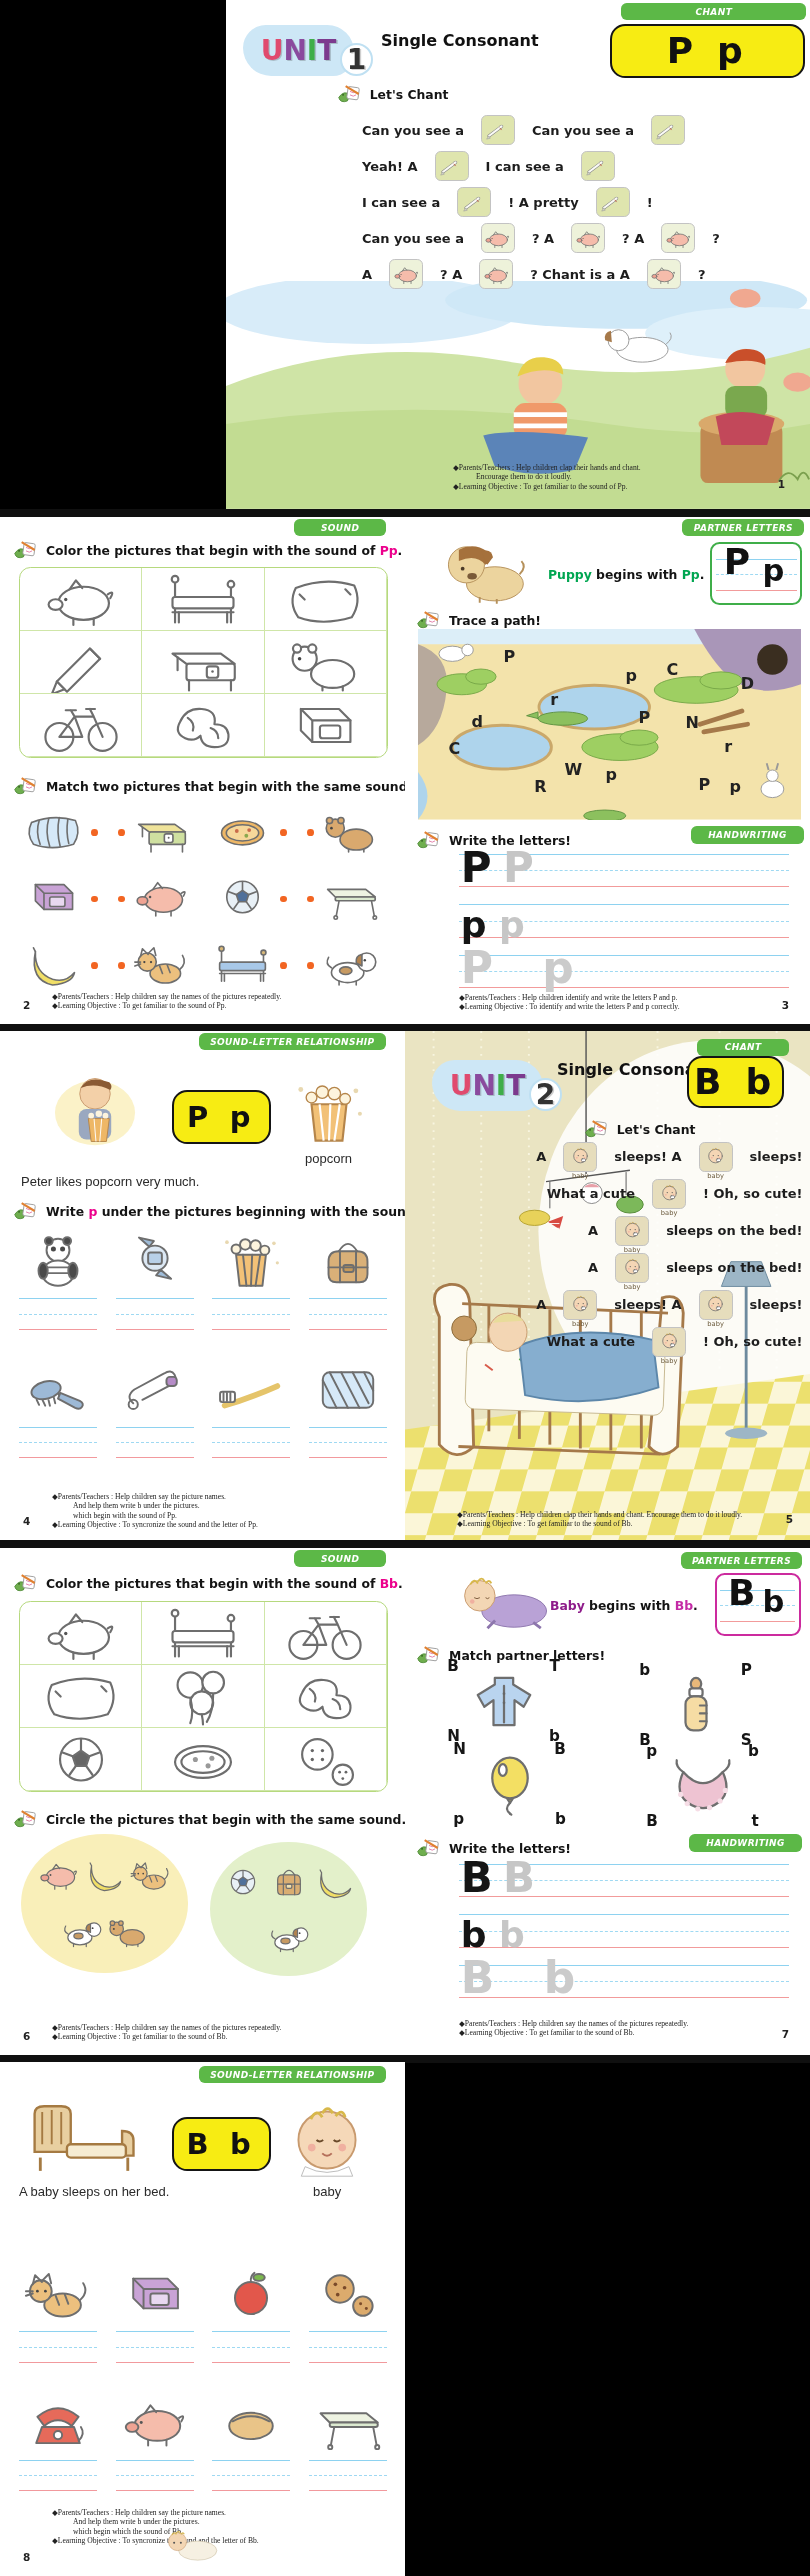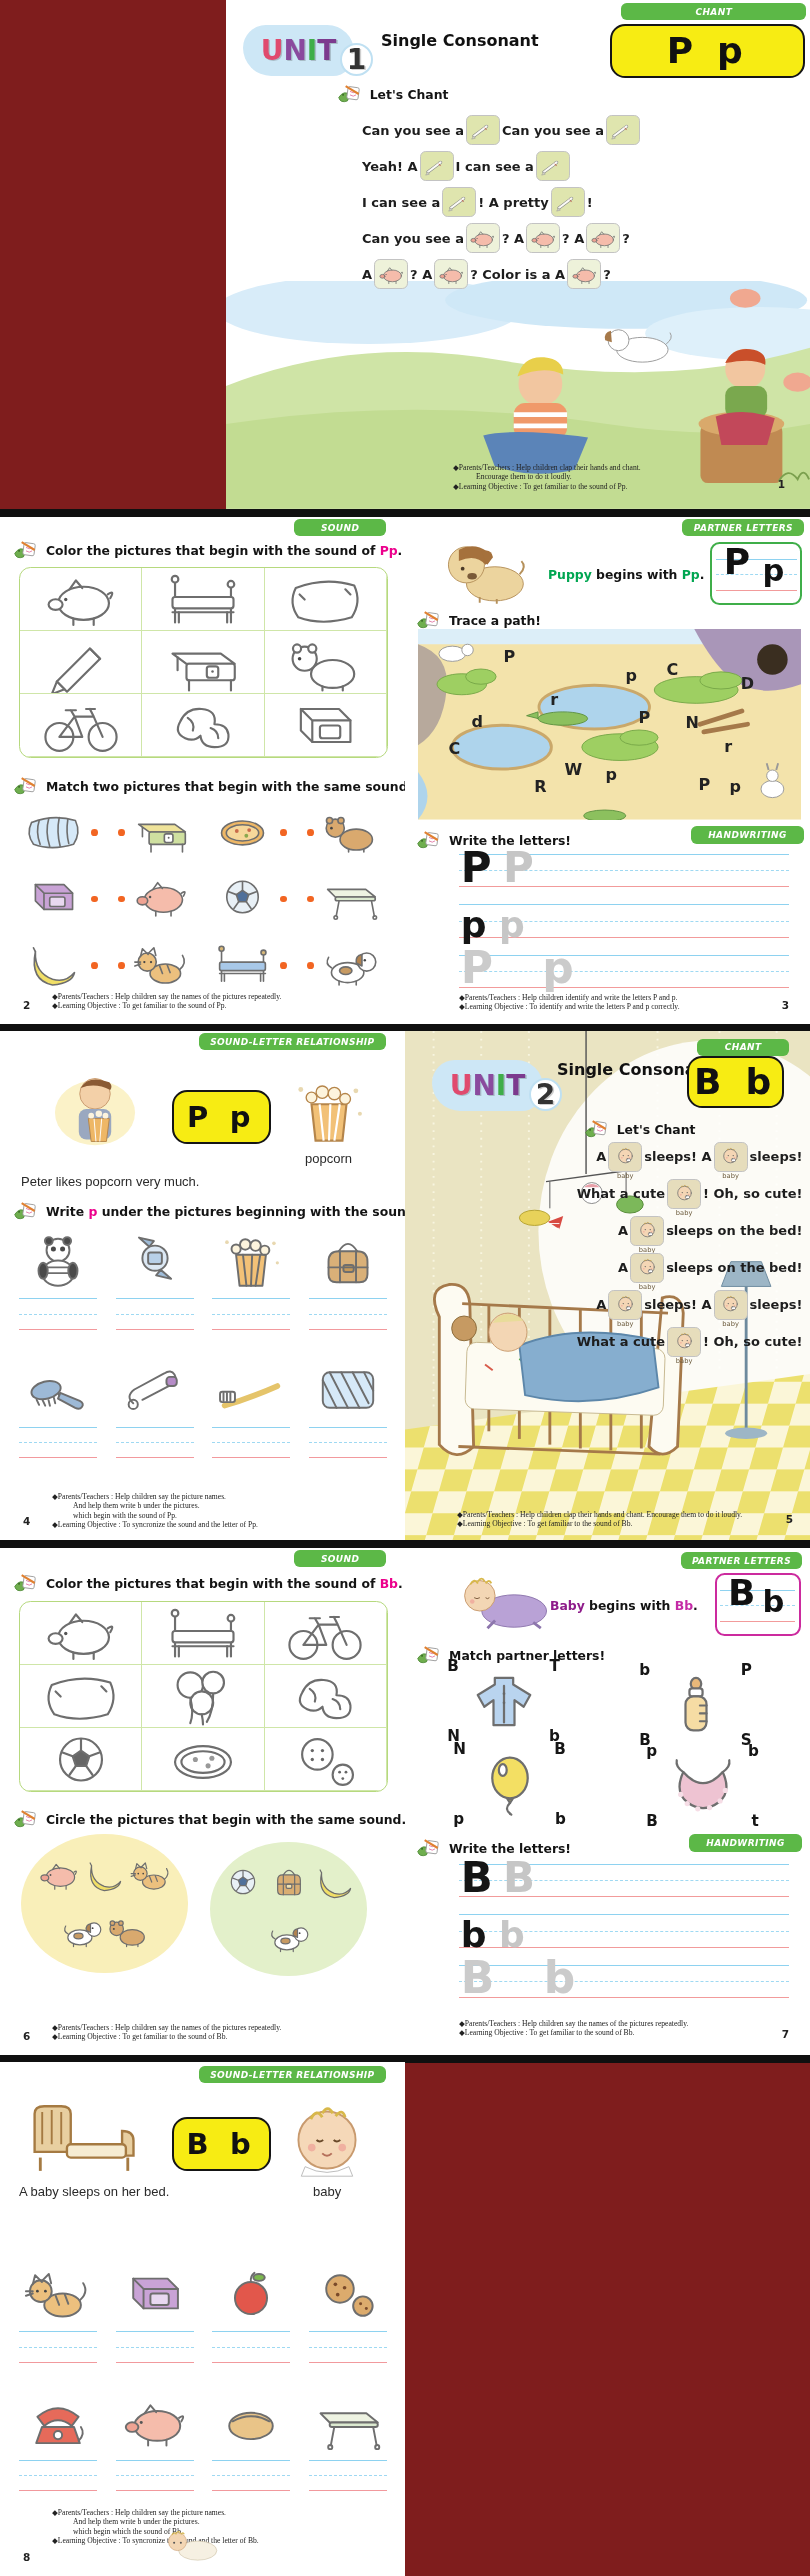--- a/index.html
+++ b/index.html
@@ -1,16 +1,16 @@
 <!DOCTYPE html>
 <html><head>
 <meta charset="utf-8">
 <style>
   html,body{margin:0;padding:0;background:#fff;}
-  .sheet{position:relative;width:810px;height:2576px;background:#7f1d1d;overflow:hidden;
+  .sheet{position:relative;width:810px;height:2576px;background:#000000;overflow:hidden;
          font-family:"DejaVu Sans",sans-serif;color:#141414;}
   .divider{position:absolute;left:0;width:810px;height:7.6px;background:#101010;}
   .page{position:absolute;background:#fff;}
   
   .tab{position:absolute;background:#5cb847;color:#fff;font-weight:bold;font-style:italic;
        font-size:9px;letter-spacing:0.4px;padding:3.8px 11.4px;border-radius:5.7px;text-align:center;}
   .tab.wide{width:162px;}
   
   .badge{position:absolute;background:#f7ec13;border:2.9px solid #151515;border-radius:15.2px;
          display:flex;align-items:center;justify-content:center;font-weight:bold;color:#111;}
@@ -24,21 +24,21 @@
   .ucirc{position:absolute;right:-19px;bottom:0;width:29px;height:29px;background:#fff;
          border:2.9px solid #bfe0f2;border-radius:50%;display:flex;align-items:center;justify-content:center;
          font-size:14.3px;font-weight:bold;color:#333;text-shadow:none;}
   .ptitle{position:absolute;font-size:16px;font-weight:bold;color:#111;}
   
   .h{position:absolute;display:flex;align-items:center;gap:6.7px;font-weight:bold;font-size:12.4px;color:#141414;white-space:nowrap;}
   .hicon{display:inline-flex;width:26px;height:20px;}
   .pink{color:#ec008c}.grn{color:#00a651}.mag{color:#c42ba6}.magd{color:#8e1b8a}
   
   .chant{position:absolute;}
-  .chant-line{display:flex;align-items:center;gap:2px;height:36px;font-weight:bold;font-size:13px;color:#1d1d1d;white-space:nowrap;}
+  .chant-line{display:flex;align-items:center;gap:17px;height:36px;font-weight:bold;font-size:13px;color:#1d1d1d;white-space:nowrap;}
   .chant.right .chant-line{justify-content:flex-end;height:37px;}
   .cardwrap{position:relative;display:inline-flex;align-items:center;justify-content:center;
             width:32px;height:28px;border:1px solid #c3c3c3;border-radius:5.7px;background:#eef2da;flex:none;}
   .cardwrap[data-name="pen-picture-card"]{background:#dfe5ae;}
   .cardwrap[data-name="baby-picture-card"]{background:#e6ddbc;}
   .cap{position:absolute;top:100%;left:50%;transform:translateX(-50%);font-style:normal;
        font-size:6.7px;color:#6d5c3e;font-weight:normal;margin-top:1px;}
   
   .grid3{position:absolute;border:1.9px solid #b6d97e;border-radius:11.4px;overflow:hidden;background:#fff;
          display:grid;grid-template-columns:repeat(3,1fr);grid-template-rows:repeat(3,1fr);}
@@ -281,21 +281,21 @@
             <svg viewBox="0 0 64 48" width="29" height="23" data-name="pig-icon">
               <ellipse cx="34" cy="27" rx="20" ry="13" fill="#f5bcab" stroke="#6e6e6e" stroke-width="1.7" stroke-linecap="round" stroke-linejoin="round"></ellipse>
               <ellipse cx="12" cy="28" rx="5.5" ry="4.2" fill="#efa393" stroke="#6e6e6e" stroke-width="1.7" stroke-linecap="round" stroke-linejoin="round"></ellipse>
               <path d="M23 16 L28 9 L33 15" fill="none" stroke="#6e6e6e" stroke-width="1.7" stroke-linecap="round" stroke-linejoin="round"></path>
               <line x1="26" y1="39" x2="26" y2="44" stroke="#6e6e6e" stroke-width="1.7" stroke-linecap="round" stroke-linejoin="round"></line>
               <line x1="42" y1="39" x2="42" y2="44" stroke="#6e6e6e" stroke-width="1.7" stroke-linecap="round" stroke-linejoin="round"></line>
               <path d="M53 20 q6 -4 2 3" fill="none" stroke="#6e6e6e" stroke-width="1.7" stroke-linecap="round" stroke-linejoin="round"></path>
               <circle cx="20" cy="24" r="1.3" fill="#555"></circle>
             </svg>
           </span>
-          <span class="ct" data-name="chant-text">? Color is a A</span>
+          <span class="ct" data-name="chant-text">? Chant is a A</span>
           <span class="cardwrap" data-name="pig-picture-card">
             <svg viewBox="0 0 64 48" width="29" height="23" data-name="pig-icon">
               <ellipse cx="34" cy="27" rx="20" ry="13" fill="#f5bcab" stroke="#6e6e6e" stroke-width="1.7" stroke-linecap="round" stroke-linejoin="round"></ellipse>
               <ellipse cx="12" cy="28" rx="5.5" ry="4.2" fill="#efa393" stroke="#6e6e6e" stroke-width="1.7" stroke-linecap="round" stroke-linejoin="round"></ellipse>
               <path d="M23 16 L28 9 L33 15" fill="none" stroke="#6e6e6e" stroke-width="1.7" stroke-linecap="round" stroke-linejoin="round"></path>
               <line x1="26" y1="39" x2="26" y2="44" stroke="#6e6e6e" stroke-width="1.7" stroke-linecap="round" stroke-linejoin="round"></line>
               <line x1="42" y1="39" x2="42" y2="44" stroke="#6e6e6e" stroke-width="1.7" stroke-linecap="round" stroke-linejoin="round"></line>
               <path d="M53 20 q6 -4 2 3" fill="none" stroke="#6e6e6e" stroke-width="1.7" stroke-linecap="round" stroke-linejoin="round"></path>
               <circle cx="20" cy="24" r="1.3" fill="#555"></circle>
             </svg>

